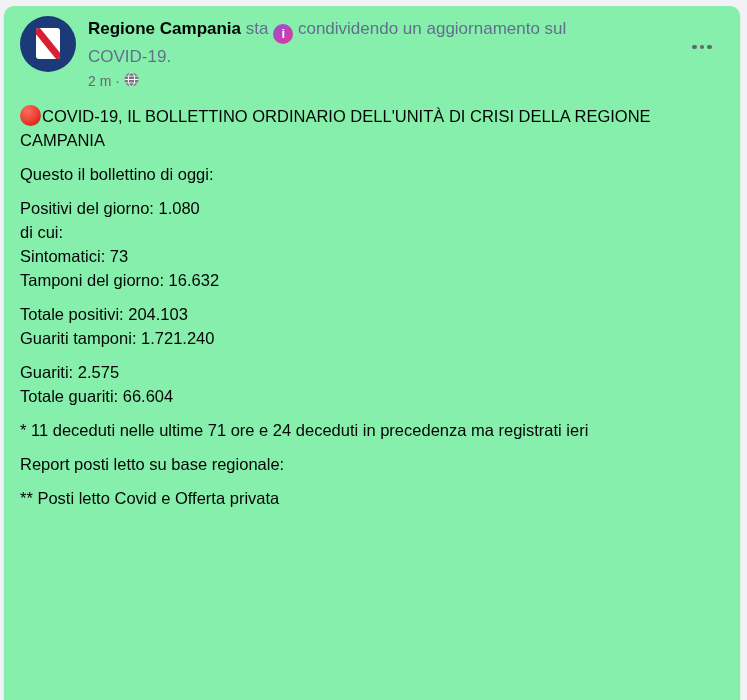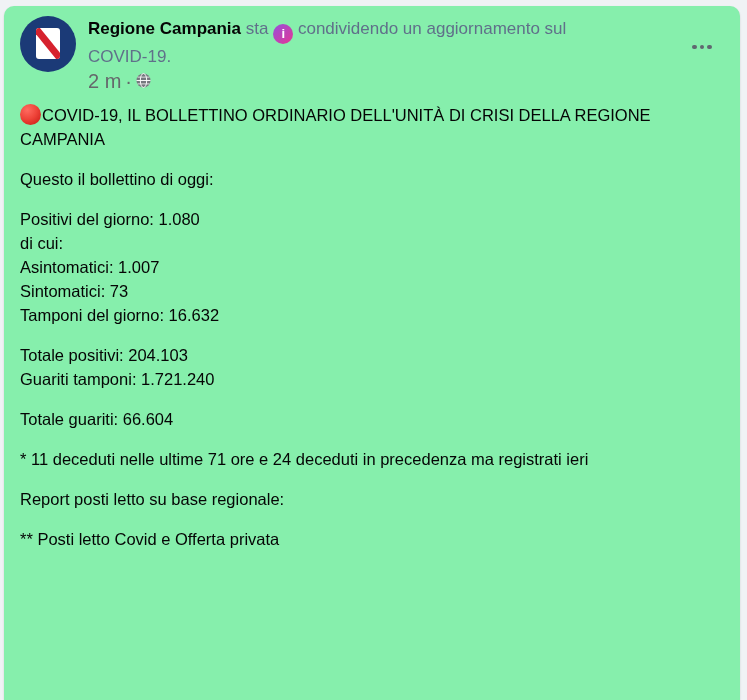--- a/index.html
+++ b/index.html
@@ -23,38 +23,38 @@
     font-size:17px;line-height:25px;max-width:535px;color:#60708a;
   }
   .author-name{font-weight:700;color:#050505;text-decoration:none;cursor:pointer;}
   .info-badge{
     display:inline-flex;width:20px;height:20px;border-radius:50%;
     background:linear-gradient(135deg,#9a4fd8 5%,#d93a9e 85%);
     color:#fff;align-items:center;justify-content:center;
     font-size:13px;font-weight:700;vertical-align:-4px;cursor:pointer;
   }
   .meta-line{
-    margin-top:3px;font-size:20px;line-height:19px;color:#65676b;
+    margin-top:3px;font-size:14px;line-height:19px;color:#65676b;
     display:flex;align-items:center;gap:4px;
   }
   .meta-line a{color:#65676b;text-decoration:none;cursor:pointer;}
   .globe{display:inline-block;vertical-align:middle;}
   .menu-btn{
     position:absolute;top:26px;right:18px;width:40px;height:30px;
     display:flex;align-items:center;justify-content:center;gap:3px;
     cursor:pointer;border-radius:6px;background:transparent;border:none;
   }
   .menu-btn .dot{width:4.5px;height:4.5px;border-radius:50%;background:#606770;}
   
   .post-body{
     padding:12px 16px 16px 16px;
     font-size:16.5px;line-height:24px;color:#050505;
   }
   .para{margin:0;}
-  .para + .para{margin-top:16px;}
+  .para + .para{margin-top:10px;}
   .line{display:block;}
   .inline-line{display:inline;}
   .emoji-dot{
     display:inline-block;width:21px;height:21px;border-radius:50%;
     background:radial-gradient(circle at 35% 28%, #ff6b60 0%, #ef453a 45%, #d92a23 75%, #c2231c 100%);
     vertical-align:-4px;margin-right:1px;
   }
 </style>
 </head>
 <body>
@@ -106,32 +106,32 @@
 
     <p class="para"><span class="emoji-dot"></span><span class="inline-line">COVID-19, IL BOLLETTINO ORDINARIO DELL'UNITÀ DI CRISI DELLA REGIONE CAMPANIA</span></p>
 
     <p class="para">
       <span class="line">Questo il bollettino di oggi:</span>
     </p>
 
     <p class="para">
       <span class="line">Positivi del giorno: 1.080</span>
       <span class="line">di cui:</span>
-      <span class="line">Asintomatici: 1.007</span>
       <span class="line">Sintomatici: 73</span>
       <span class="line">Tamponi del giorno: 16.632</span>
     </p>
 
     <p class="para">
       <span class="line">Totale positivi: 204.103</span>
       <span class="line">Guariti tamponi: 1.721.240</span>
     </p>
 
 
     <p class="para">
+      <span class="line">Guariti: 2.575</span>
       <span class="line">Totale guariti: 66.604</span>
     </p>
 
     <p class="para">
       <span class="line">* 11 deceduti nelle ultime 71 ore e 24 deceduti in precedenza ma registrati ieri</span>
     </p>
 
     <p class="para">
       <span class="line">Report posti letto su base regionale:</span>
     </p>

